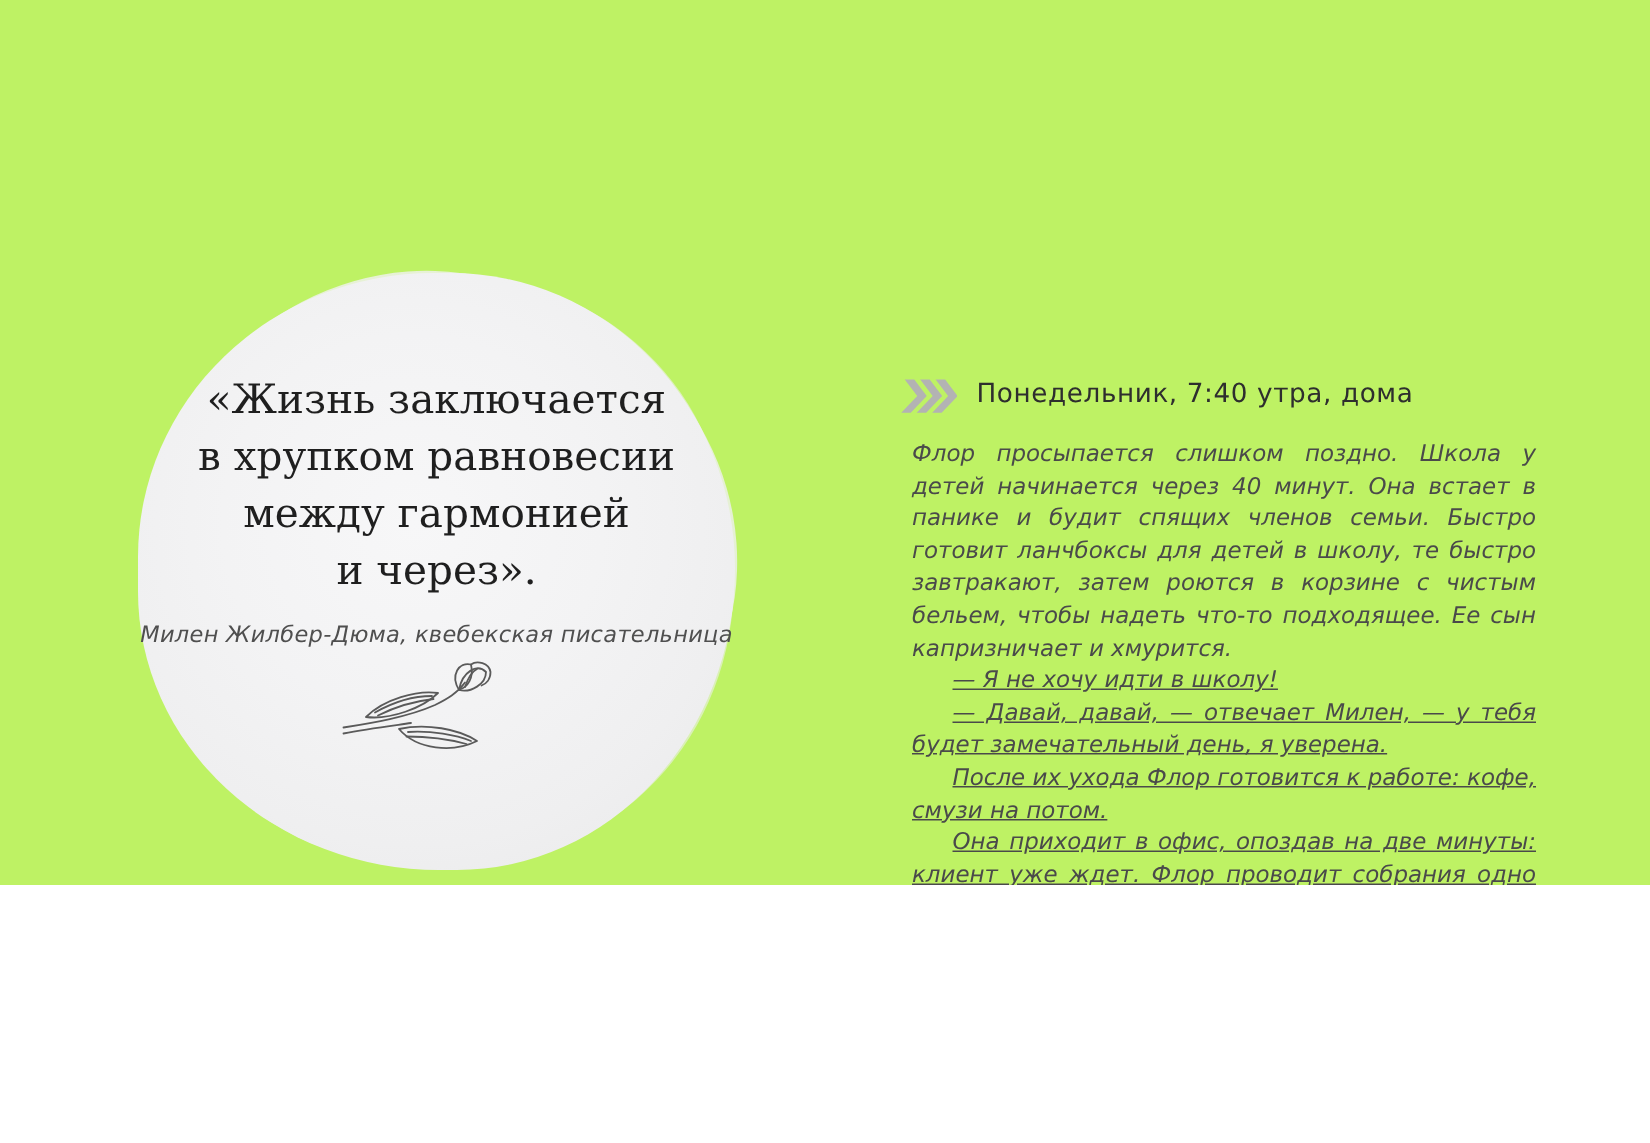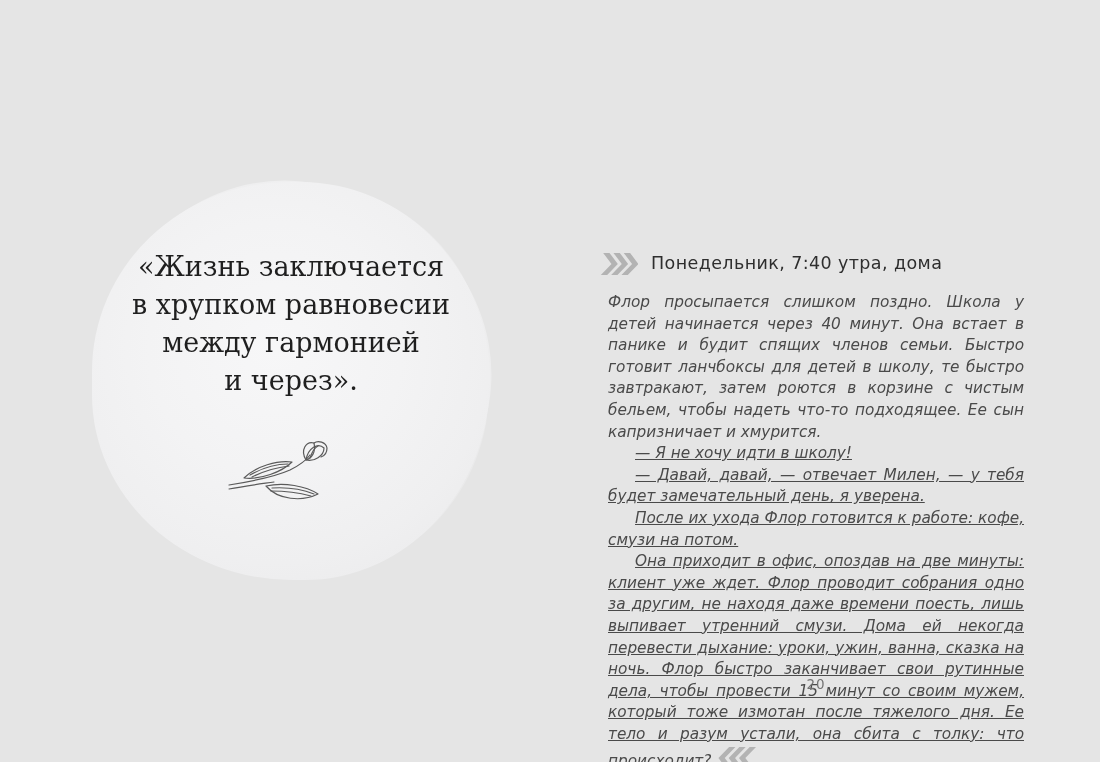--- a/index.html
+++ b/index.html
@@ -3,22 +3,22 @@
 <meta charset="utf-8">
 <style>
   html, body {
     margin: 0;
     padding: 0;
     background: #ffffff;
   }
   .spread {
     position: relative;
     width: 1100px;
-    height: 762px;
-    background: #e5e5e5;
+    height: 590px;
+    background: #bef264;
     overflow: hidden;
     font-family: "DejaVu Sans", sans-serif;
   }
 
   
   .watercolor {
     position: absolute;
     left: 92px;
     top: 182px;
     width: 398px;
@@ -130,20 +130,21 @@
       <div class="blob b2"></div>
       <div class="blob"></div>
 
       <div class="quote">
         <div>«Жизнь заключается</div>
         <div>в хрупком равновесии</div>
         <div>между гармонией</div>
         <div>и через».</div>
       </div>
 
+      <div class="attribution">Милен Жилбер-Дюма, квебекская писательница</div>
 
       <svg class="flower" viewBox="0 0 114 70" xmlns="http://www.w3.org/2000/svg">
         <g fill="none" stroke="#5a5a5a" stroke-width="1.2" stroke-linecap="round" stroke-linejoin="round">
 
           <path d="M3,47 C22,44 46,40 64,32 C72,28 79,24 84,17"></path>
           <path d="M3,51 C18,48 34,46 48,44"></path>
 
           <path d="M18,40 C30,28 52,22 66,24 C56,34 34,42 18,40 Z"></path>
           <path d="M24,37 C38,29 52,26 62,26"></path>
           <path d="M26,39 C40,32 54,29 63,28"></path>

